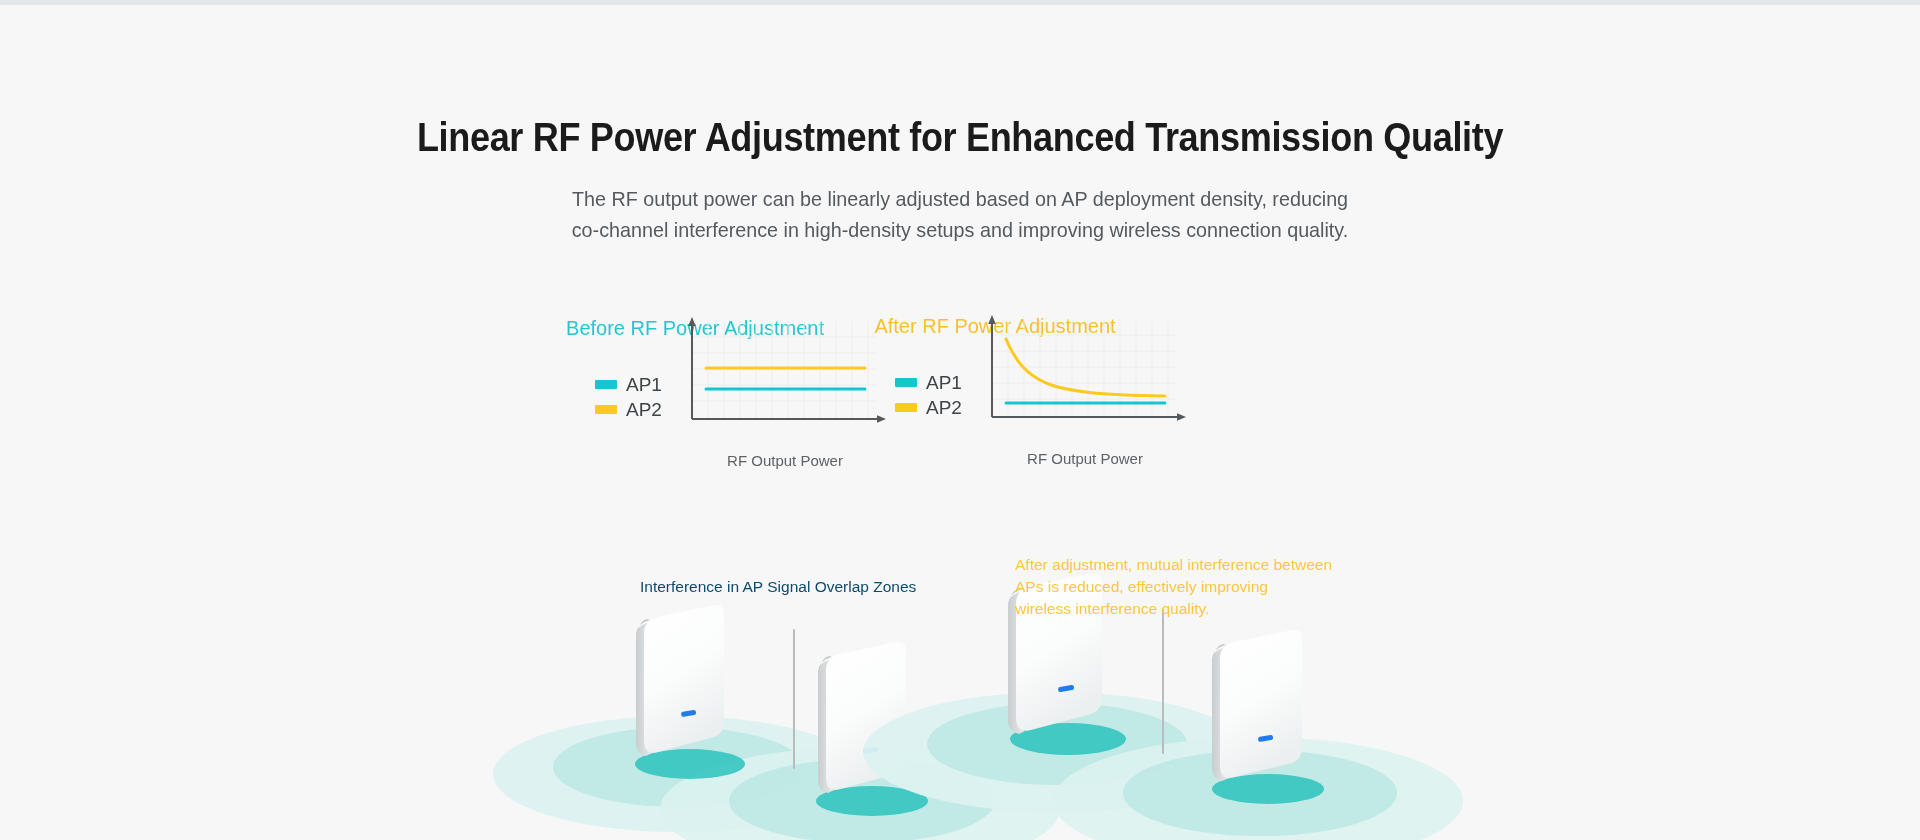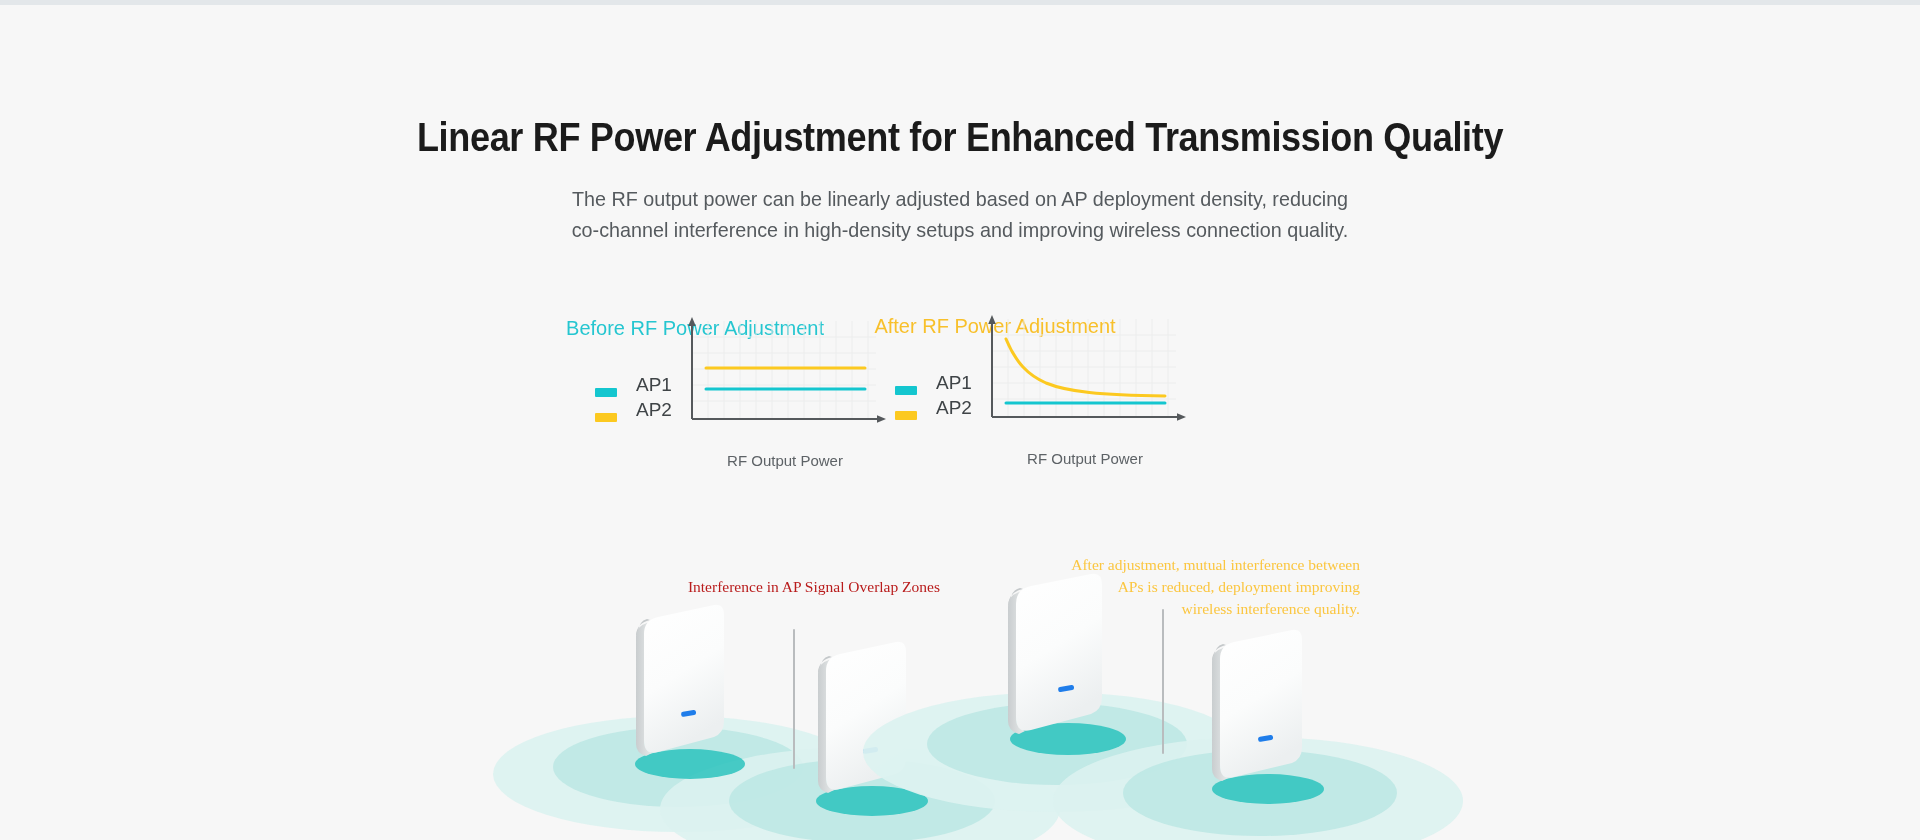--- a/index.html
+++ b/index.html
@@ -52,41 +52,41 @@
     text-align:center;font-size:20px;white-space:nowrap;
   }
   .chart-title.teal{color:#25c6d0;}
   .chart-title.amber{color:#f8c02b;}
 
   .legend{
     position:absolute;
     font-size:19px;color:#3f4447;
     line-height:25px;
   }
-  .legend .row{display:flex;align-items:flex-end;gap:19px;height:25px;}
+  .legend .row{display:flex;align-items:center;gap:9px;height:25px;}
   .legend .sw{width:22px;height:9px;border-radius:1px;display:block;}
   .legend .sw.teal{background:#14c6cf;}
   .legend .sw.amber{background:#fcc920;}
   .legend .lbl{display:block;}
 
   .plot{position:absolute;}
   .axis-caption{
     position:absolute;
     font-size:15px;color:#5d6266;
     text-align:center;white-space:nowrap;
   }
 
   
   .scene{position:absolute;left:0;top:0;width:1920px;height:840px;pointer-events:none;}
 
   .caption{
-    position:absolute;text-align:right;
-    font-size:15.5px;line-height:22px;white-space:nowrap;font-family:Liberation Serif, serif;
-  }
-  .caption.teal{color:#b91c1c;}
+    position:absolute;text-align:left;
+    font-size:15.5px;line-height:22px;white-space:nowrap;
+  }
+  .caption.teal{color:#0c4a6e;}
   .caption.amber{color:#fbc640;}
   .caption span{display:block;}
 </style>
 </head>
 <body>
 
 <div class="top-strip"></div>
 
 <div class="page">
 
@@ -300,17 +300,17 @@
       </g>
     </g>
   </svg>
 
   <div class="caption teal" style="left:640px;top:527px;width:300px;">
     <span>Interference in AP Signal Overlap Zones</span>
   </div>
 
   <div class="caption amber" style="left:1015px;top:505px;width:345px;">
     <span>After adjustment, mutual interference between</span>
-    <span>APs is reduced, deployment improving</span>
+    <span>APs is reduced, effectively improving</span>
     <span>wireless interference quality.</span>
   </div>
 
 </div>
 
 </body></html>

